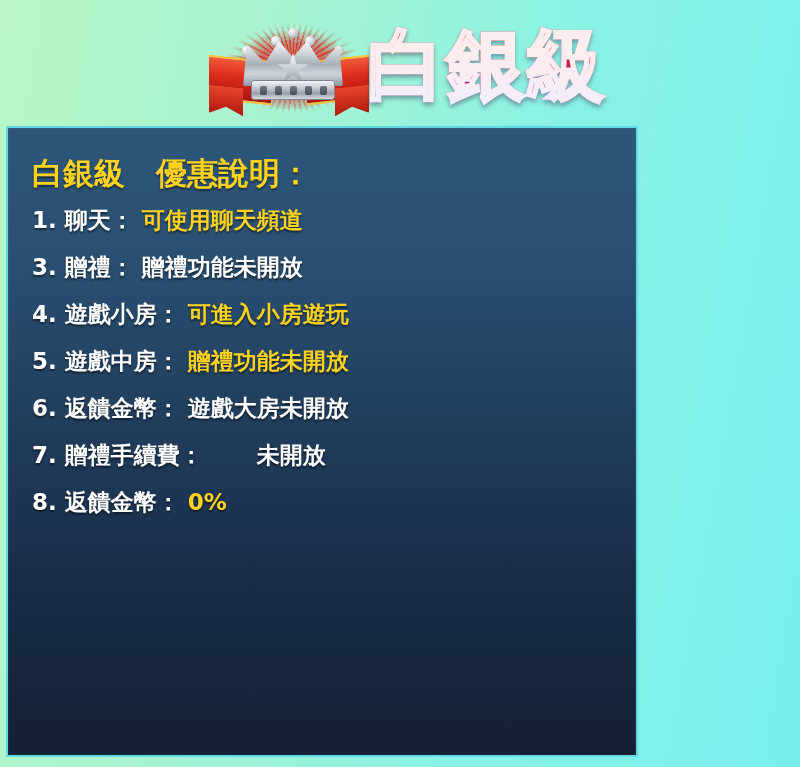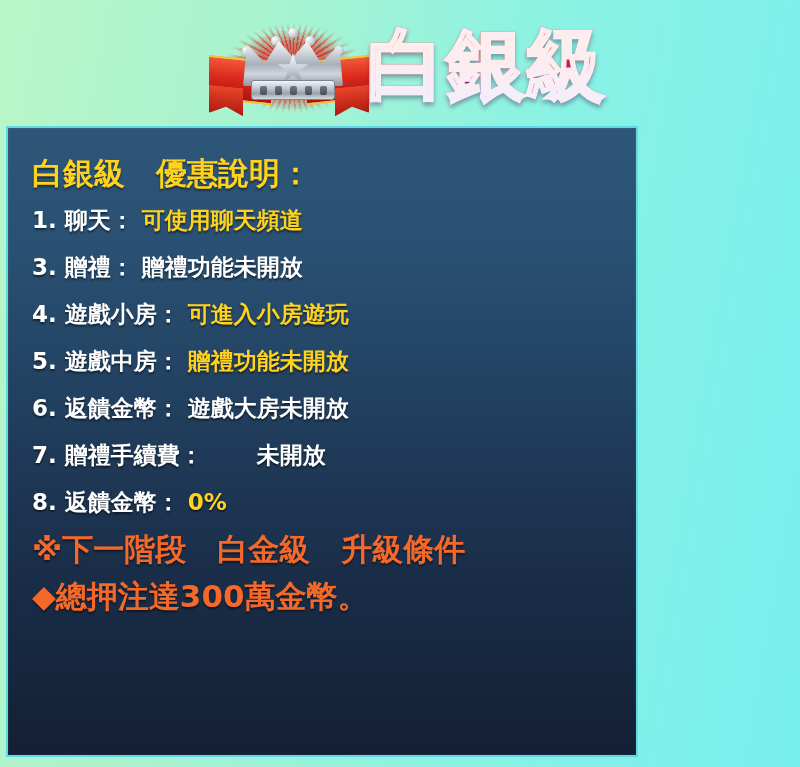--- a/index.html
+++ b/index.html
@@ -258,21 +258,17 @@
       <div id="benefits-list">
           <div class="row"><span>1.</span><span> 聊天：</span><span class="val-yellow"> 可使用聊天頻道</span></div>
           <div class="row"><span>3.</span><span> 贈禮：</span><span class="val-white"> 贈禮功能未開放</span></div>
           <div class="row"><span>4.</span><span> 遊戲小房：</span><span class="val-yellow"> 可進入小房遊玩</span></div>
           <div class="row"><span>5.</span><span> 遊戲中房：</span><span class="val-yellow"> 贈禮功能未開放</span></div>
           <div class="row"><span>6.</span><span> 返饋金幣：</span><span class="val-white"> 遊戲大房未開放</span></div>
           <div class="row"><span>7.</span><span> 贈禮手續費：</span><span class="val-white"> 　　未開放</span></div>
           <div class="row"><span>8.</span><span> 返饋金幣：</span><span class="val-yellow"> 0%</span></div>
         </div>
 
-      <div id="notes-list">
-          <div class="note"><span>※</span><span>下一階段　白金級　升級條件</span></div>
-          <div class="note"><span>◆</span><span>總押注達300萬金幣。</span></div>
-        </div>
 
     </div>
   </div>
 
 </div>
 
 </body></html>

